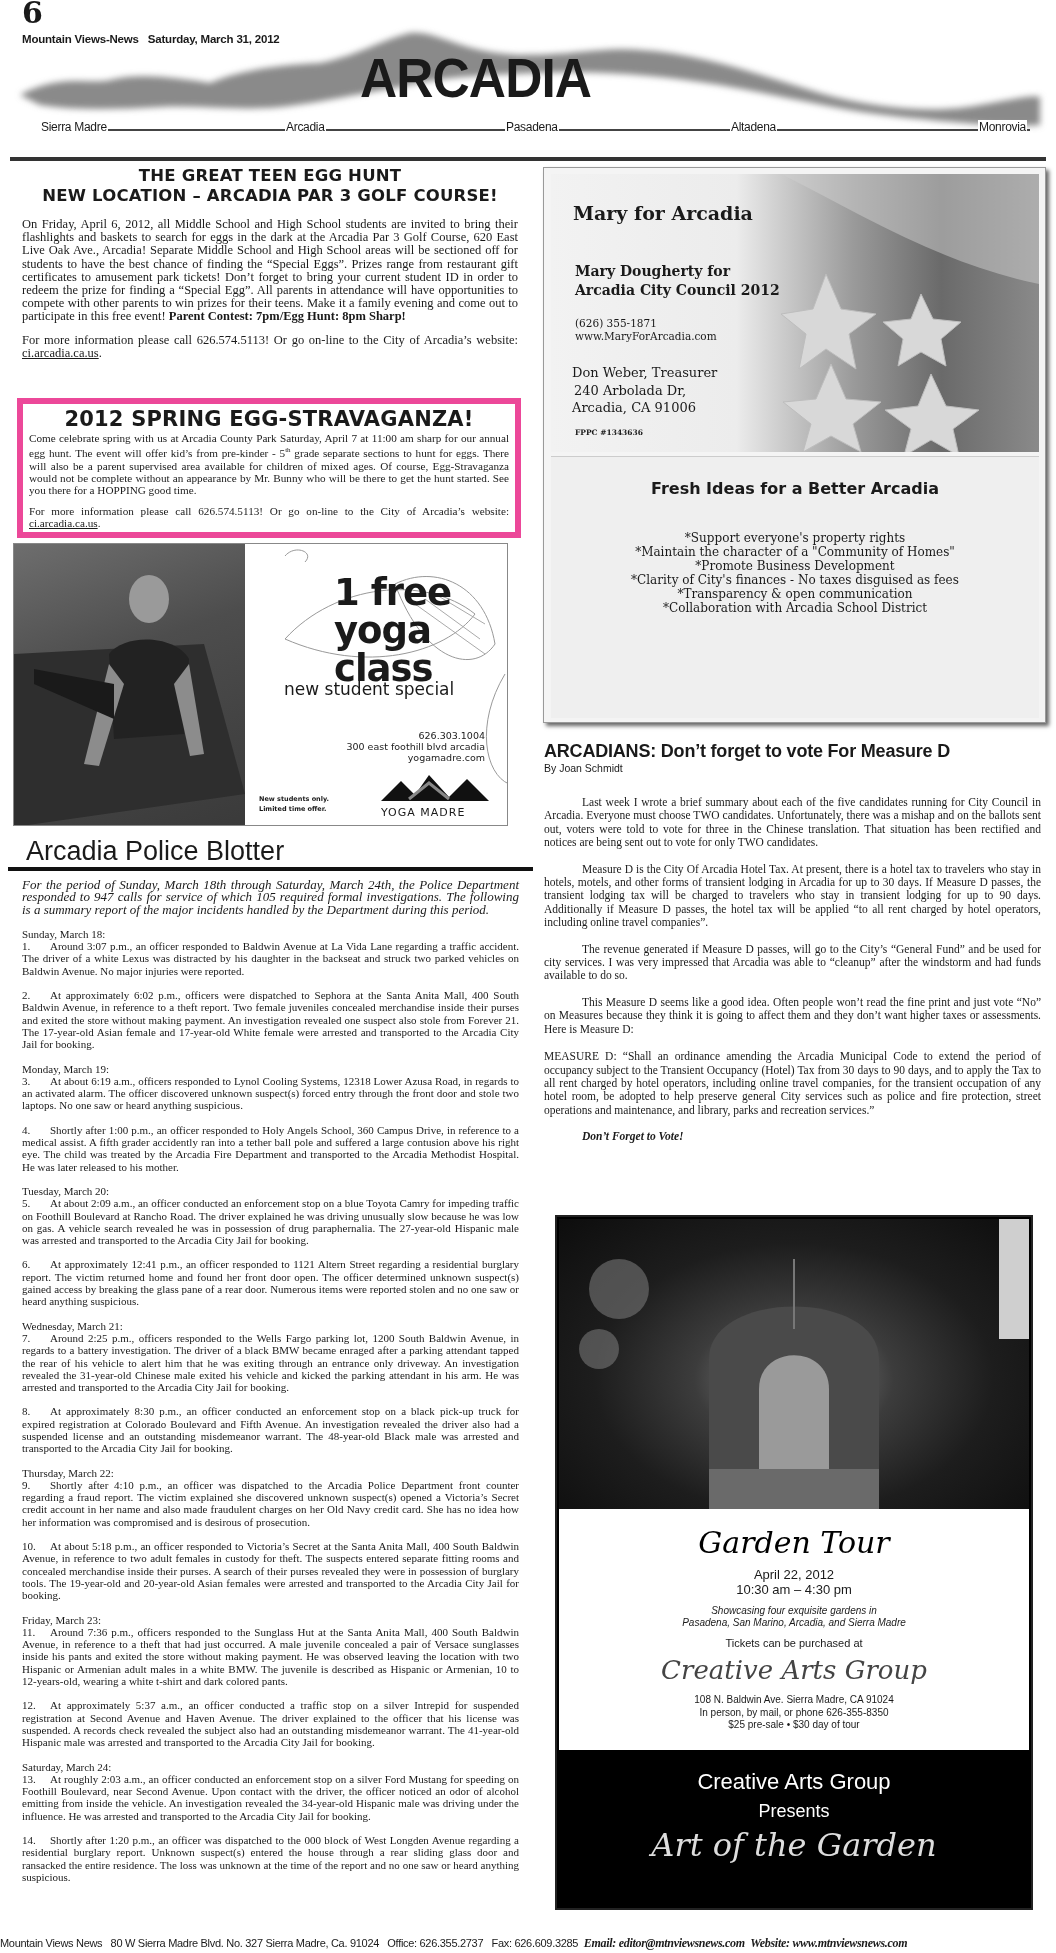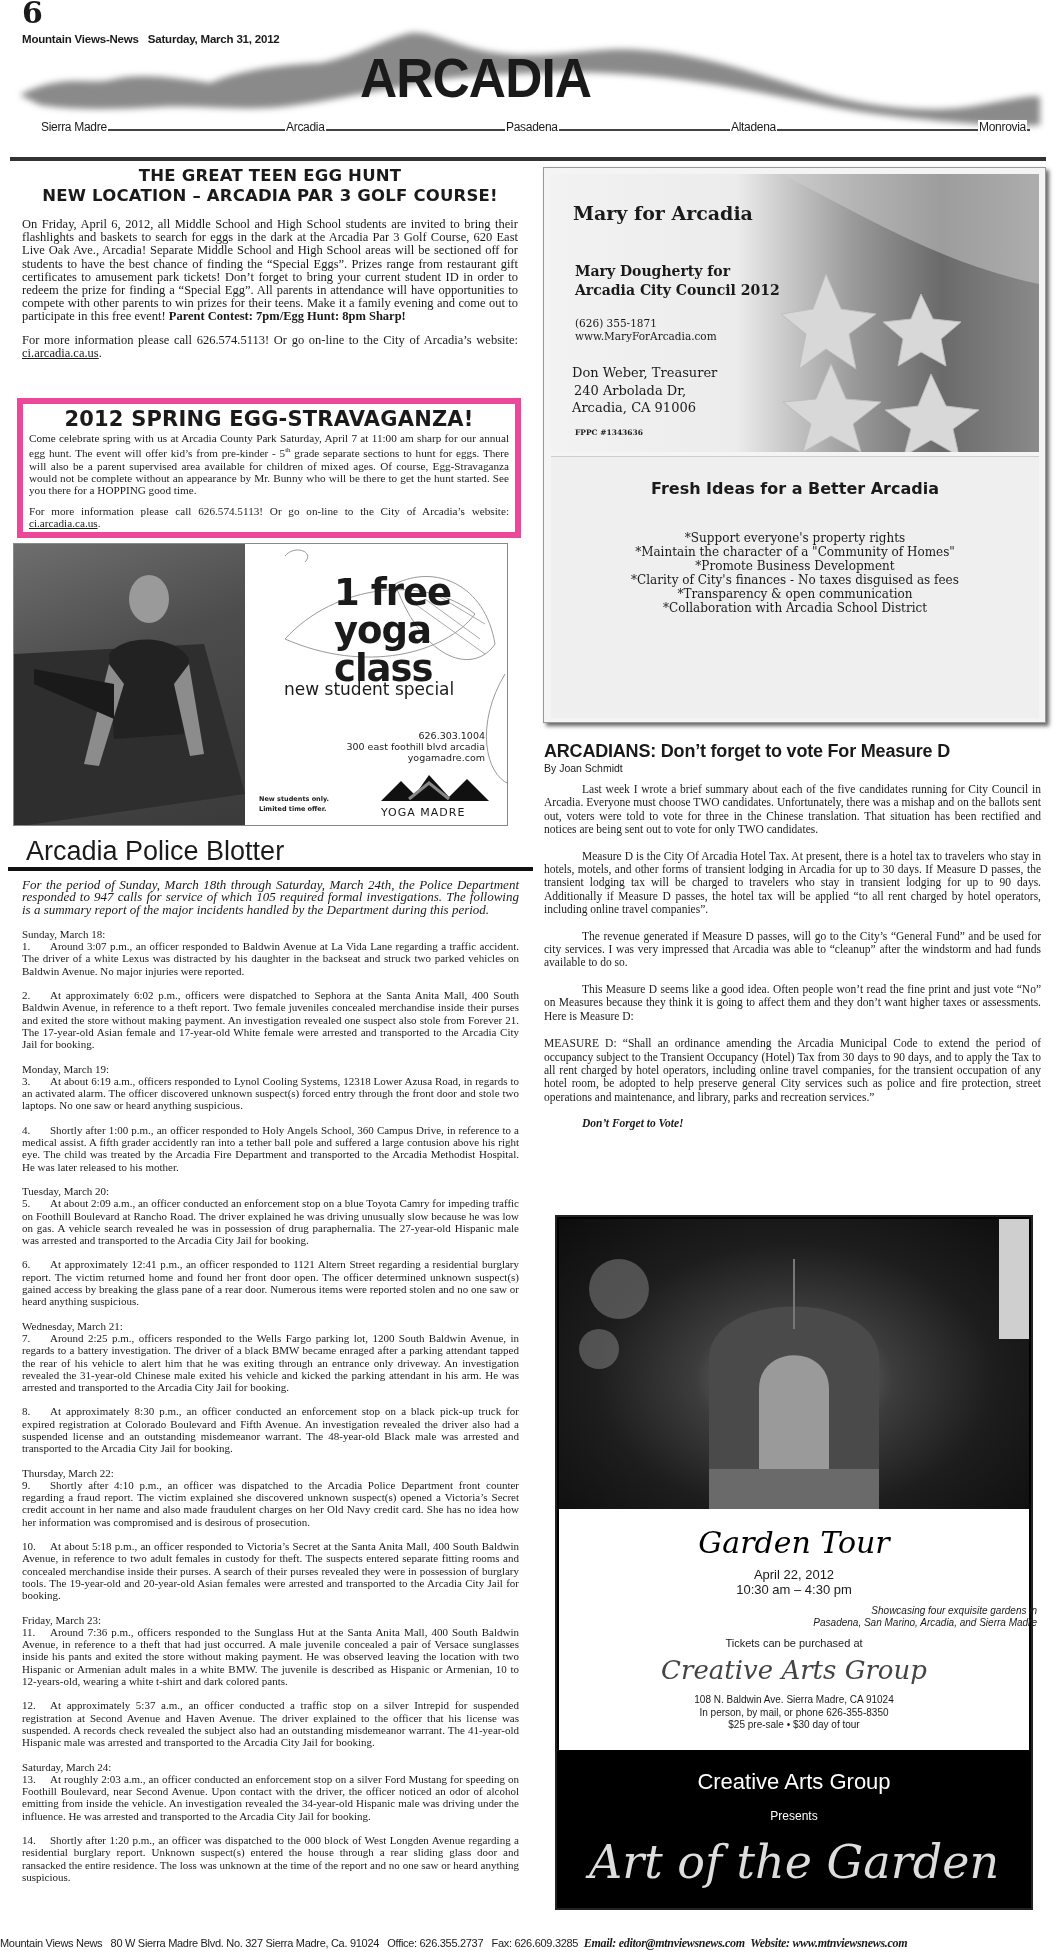--- a/index.html
+++ b/index.html
@@ -62,38 +62,38 @@
   .mary-t5 { position: absolute; left: 24px; top: 254px; font-family: "DejaVu Serif", serif; font-weight: bold; font-size: 7.5px; }
   .mary-lower { position: absolute; left: 7px; top: 288px; width: 488px; height: 262px; background: #efefef; border-top: 1px solid #ccc; }
   .mary-fresh { position: absolute; left: 0; width: 100%; top: 22px; text-align: center; font-family: "DejaVu Sans", sans-serif; font-weight: bold; font-size: 16px; }
   .mary-list { position: absolute; left: 0; width: 100%; top: 74px; text-align: center; font-family: "DejaVu Serif", serif; font-size: 12px; line-height: 14px; }
 
   .measure { position: absolute; left: 544px; top: 741px; width: 497px; }
   .measure-title { font-family: "Liberation Sans", sans-serif; font-weight: bold; font-size: 18px; line-height: 21px; letter-spacing: -0.2px; }
   .measure-byline { font-family: "Liberation Sans", sans-serif; font-size: 10.5px; line-height: 12px; }
   .measure .body-text { font-size: 11.5px; line-height: 13.4px; margin-top: 4px; }
   .measure .body-text p { margin-top: 13px; text-indent: 38px; }
-  .measure .body-text p:first-child { margin-top: 9px; }
+  .measure .body-text p:first-child { margin-top: 22px; }
   .measure .body-text p.noindent { margin-top: 14px; text-indent: 0; }
   .measure .closer { font-weight: bold; font-style: italic; margin-top: 12px; text-indent: 0; }
 
   .garden-ad { position: absolute; left: 555px; top: 1215px; width: 478px; height: 695px; border: 2px solid #222; background: #000; }
   .garden-photo { position: absolute; left: 2px; top: 2px; width: 470px; height: 290px; background: radial-gradient(ellipse at 50% 55%,#8a8a8a 0%,#3c3c3c 30%,#1d1d1d 60%,#0d0d0d 100%); overflow: hidden; }
   .garden-white { position: absolute; left: 2px; top: 292px; width: 470px; height: 241px; background: #fff; }
   .script { font-family: "DejaVu Serif", serif; font-style: italic; }
   .g-title { position: absolute; left: 0; width: 100%; top: 16px; text-align: center; font-size: 30px; color: #000000; }
   .g-date { position: absolute; left: 0; width: 100%; top: 58px; text-align: center; font-family: "Liberation Sans", sans-serif; font-size: 13px; line-height: 15px; }
-  .g-show { position: absolute; left: 0; width: 100%; top: 96px; text-align: right; font-family: "Liberation Sans", sans-serif; font-style: italic; font-size: 10px; line-height: 12px; margin-left: 8px; }
+  .g-show { position: absolute; left: 0; width: 100%; top: 96px; text-align: center; font-family: "Liberation Sans", sans-serif; font-style: italic; font-size: 10px; line-height: 12px; }
   .g-tix { position: absolute; left: 0; width: 100%; top: 128px; text-align: center; font-family: "Liberation Sans", sans-serif; font-size: 11px; }
   .g-cag { position: absolute; left: 0; width: 100%; top: 146px; text-align: center; font-size: 26px; color: #444; }
   .g-addr { position: absolute; left: 0; width: 100%; top: 185px; text-align: center; font-family: "Liberation Sans", sans-serif; font-size: 10px; line-height: 12.5px; }
   .g-black { position: absolute; left: 2px; top: 535px; width: 470px; height: 156px; color: #fff; text-align: center; }
   .g-black .cag { margin-top: 17px; font-family: "Liberation Sans", sans-serif; font-size: 22px; }
-  .g-black .pres { margin-top: 14px; font-family: "Liberation Sans", sans-serif; font-size: 12px; }
-  .g-black .aog { margin-top: 12px; font-size: 46px; color: #ddd; }
+  .g-black .pres { margin-top: 6px; font-family: "Liberation Sans", sans-serif; font-size: 18px; }
+  .g-black .aog { margin-top: 4px; font-size: 32px; color: #ddd; }
 
   .footer { position: absolute; left: 0; top: 1936px; width: 1056px; font-family: "Liberation Sans", sans-serif; font-size: 11px; white-space: nowrap; letter-spacing: -0.3px; }
   .footer .em { font-family: "Liberation Serif", serif; font-style: italic; font-weight: bold; font-size: 12px; }
 </style>
 </head>
 <body>
 
 <div class="masthead">
   <div class="page-num">6</div>
   <div class="pub-line">

